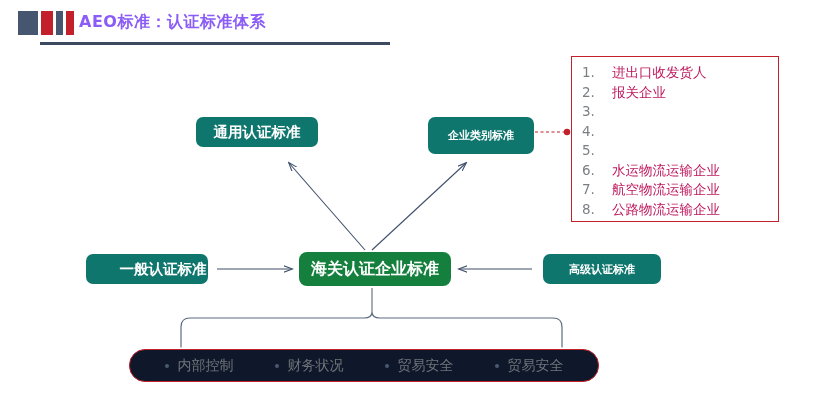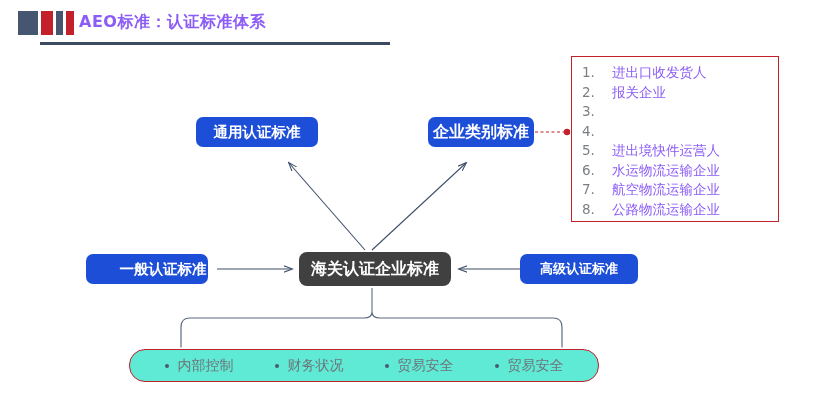--- a/index.html
+++ b/index.html
@@ -59,43 +59,43 @@
     display: flex;
     align-items: center;
     justify-content: center;
     box-sizing: border-box;
     font-weight: bold;
     color: #ffffff;
     border-radius: 7px;
     white-space: nowrap;
   }
   .node.slate {
-    background: #1d4ed8;
+    background: #0f766e;
   }
   .node.crimson {
-    background: #404040;
+    background: #15803d;
     border-radius: 8px;
   }
 
   #node-general-cert {
     left: 196px; top: 117px; width: 122px; height: 30px;
     font-size: 14.5px;
   }
   #node-enterprise-category {
-    left: 428px; top: 117px; width: 106px; height: 30px;
-    font-size: 16px;
+    left: 428px; top: 117px; width: 106px; height: 37px;
+    font-size: 11px;
   }
   #node-basic-cert {
     left: 86px; top: 254px; width: 122px; height: 30px;
     font-size: 14.5px;
     padding-left: 32px;
   }
   #node-advanced-cert {
-    left: 520px; top: 254px; width: 118px; height: 30px;
-    font-size: 13px;
+    left: 543px; top: 254px; width: 118px; height: 30px;
+    font-size: 11px;
   }
   #node-customs-cert {
     left: 299px; top: 252px; width: 152px; height: 34px;
     font-size: 16px;
   }
 
   
   #category-list {
     position: absolute;
     left: 571px;
@@ -119,34 +119,34 @@
     font-size: 13.5px;
     line-height: 19.5px;
     white-space: nowrap;
   }
   #category-list li .num {
     width: 30px;
     flex: 0 0 30px;
     color: #7a7f84;
   }
   #category-list li .txt {
-    color: #8b5cf6;
+    color: #be185d;
   }
 
   
   #criteria-strip {
     position: absolute;
     left: 129px;
     top: 349px;
     width: 470px;
     height: 33px;
     box-sizing: border-box;
     border: 1.5px solid #c2202a;
     border-radius: 16px;
-    background: #5eead4;
+    background: #0f172a;
     display: flex;
     align-items: center;
     justify-content: space-around;
     padding: 0 14px;
   }
   .criteria-item {
     display: flex;
     align-items: center;
     color: #6f7479;
     font-size: 14px;
@@ -239,21 +239,20 @@
           <span class="txt">报关企业</span>
         </li>
         <li>
           <span class="num">3.</span>
         </li>
         <li>
           <span class="num">4.</span>
         </li>
         <li>
           <span class="num">5.</span>
-          <span class="txt">进出境快件运营人</span>
         </li>
         <li>
           <span class="num">6.</span>
           <span class="txt">水运物流运输企业</span>
         </li>
         <li>
           <span class="num">7.</span>
           <span class="txt">航空物流运输企业</span>
         </li>
         <li>

